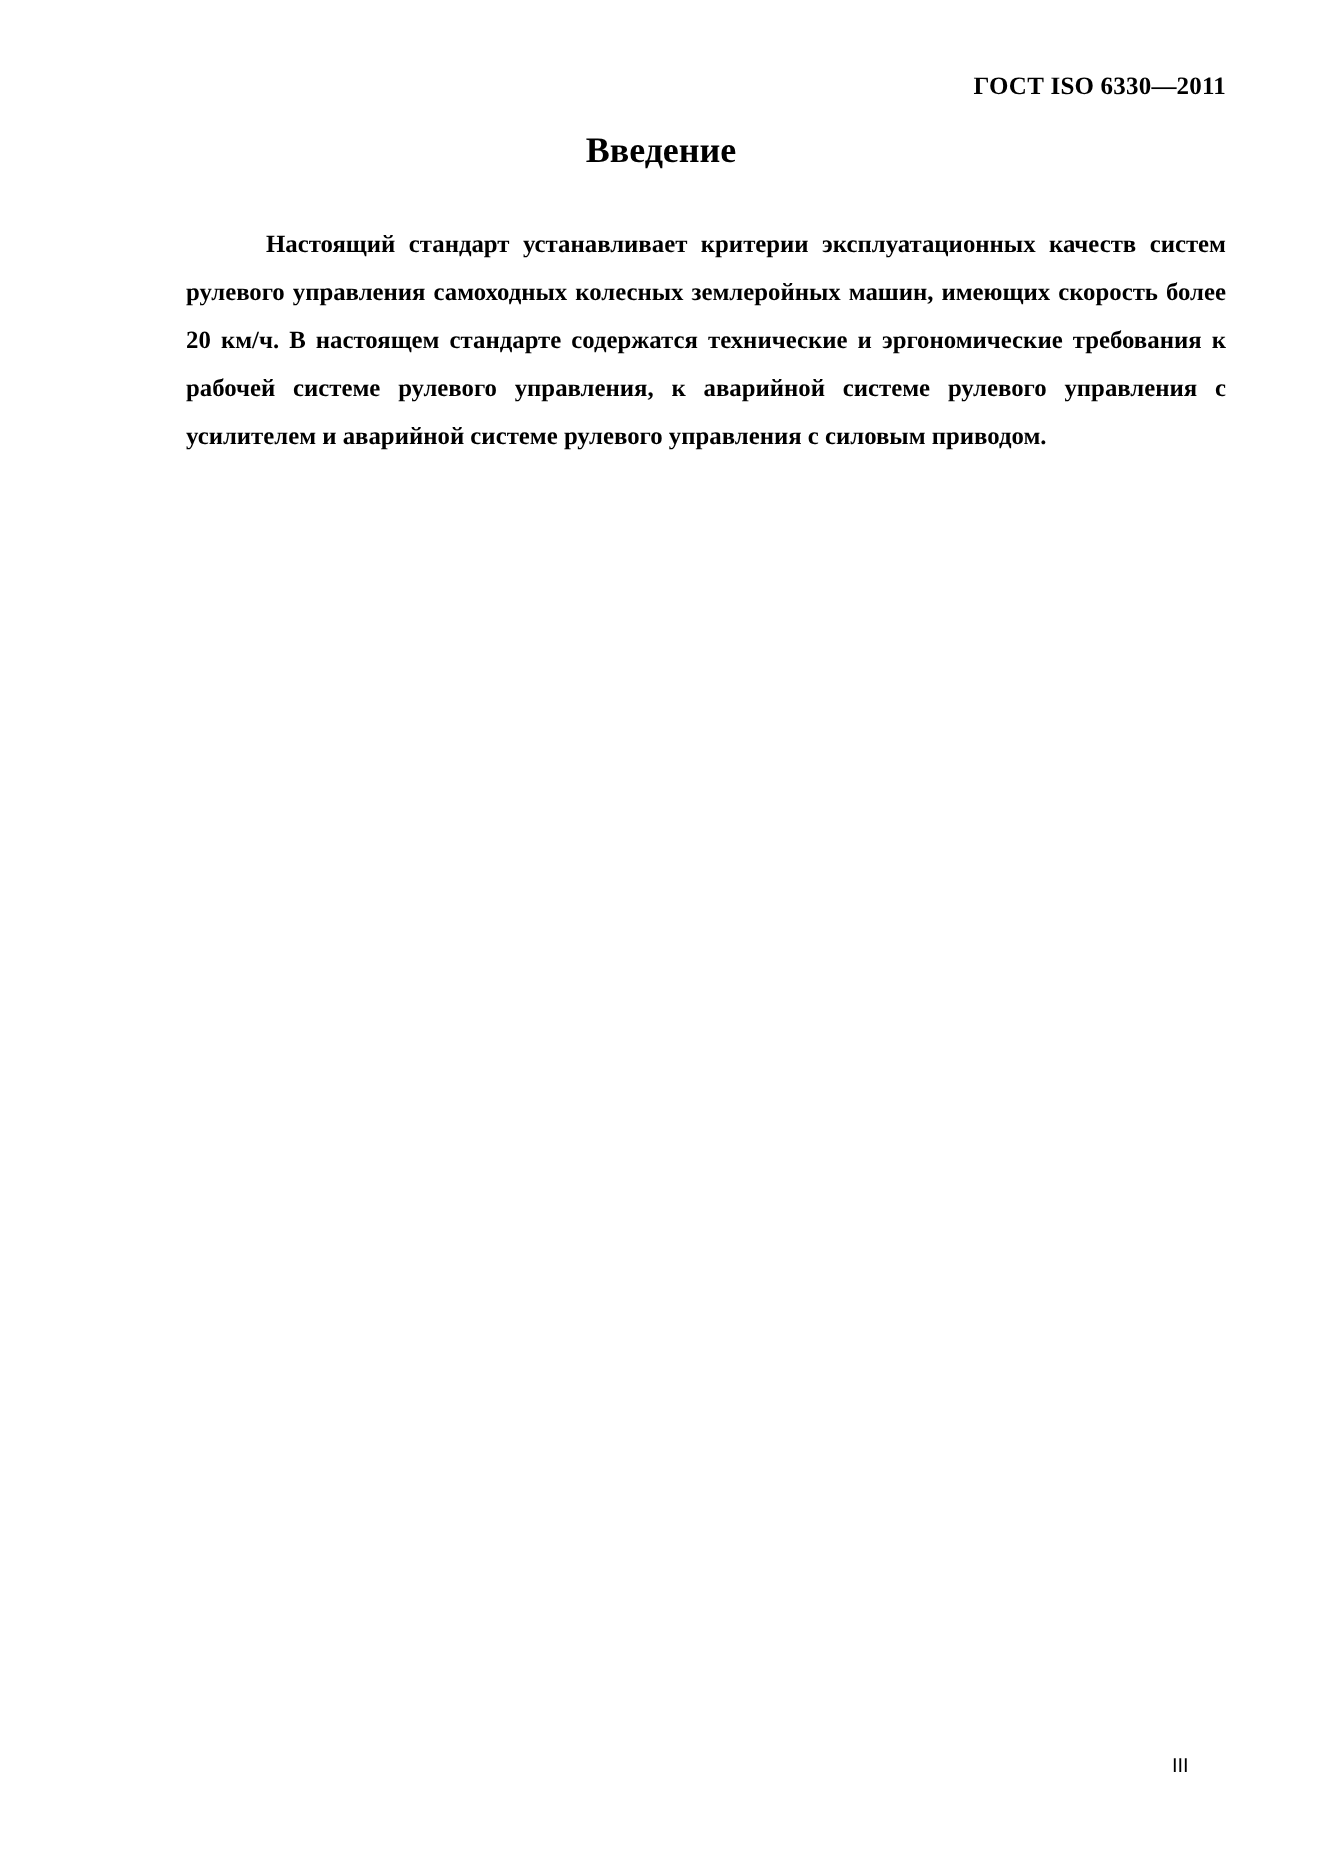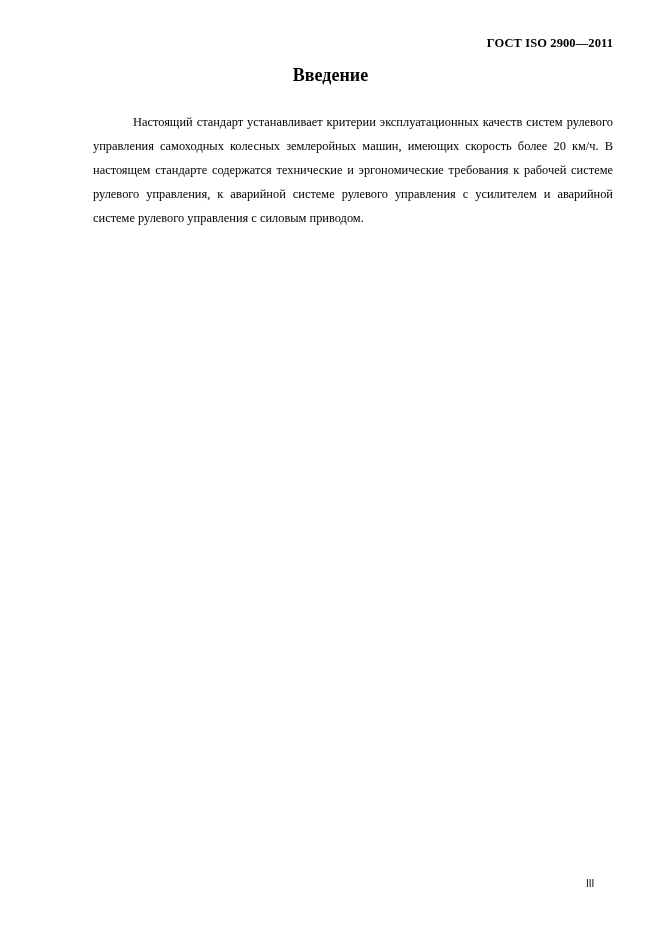--- a/index.html
+++ b/index.html
@@ -32,39 +32,40 @@
       font-size: 18px;
       font-weight: bold;
     }
     .body-text {
       position: absolute;
       top: 110px;
       left: 93px;
       width: 520px;
       font-size: 12.4px;
       line-height: 24px;
+      font-weight: bold;
     }
     .body-text p {
       margin: 0;
       text-indent: 40px;
       text-align: justify;
       hyphens: manual;
     }
     .page-number {
       position: absolute;
       top: 878px;
       left: 586px;
       font-size: 10px;
       font-family: "Liberation Sans", "DejaVu Sans", sans-serif;
     }
   </style>
 </head>
 <body>
 
-<div class="header-code">ГОСТ ISO 2900—2011</div>
+<div class="header-code">ГОСТ ISO 6330—2011</div>
 
 <div class="section-title">Введение</div>
 
 <div class="body-text">
   <p>Настоящий стандарт устанавливает критерии эксплуатационных качеств систем рулевого управления самоходных колесных землеройных машин, имеющих скорость бо­лее 20 км/ч. В настоящем стандарте содержатся технические и эргономические требова­ния  к рабочей системе рулевого управления, к аварийной системе рулевого управления с усилителем и аварийной системе рулевого управления с силовым приводом.</p>
 </div>
 
 <div class="page-number">III</div>
 
 </body></html>

